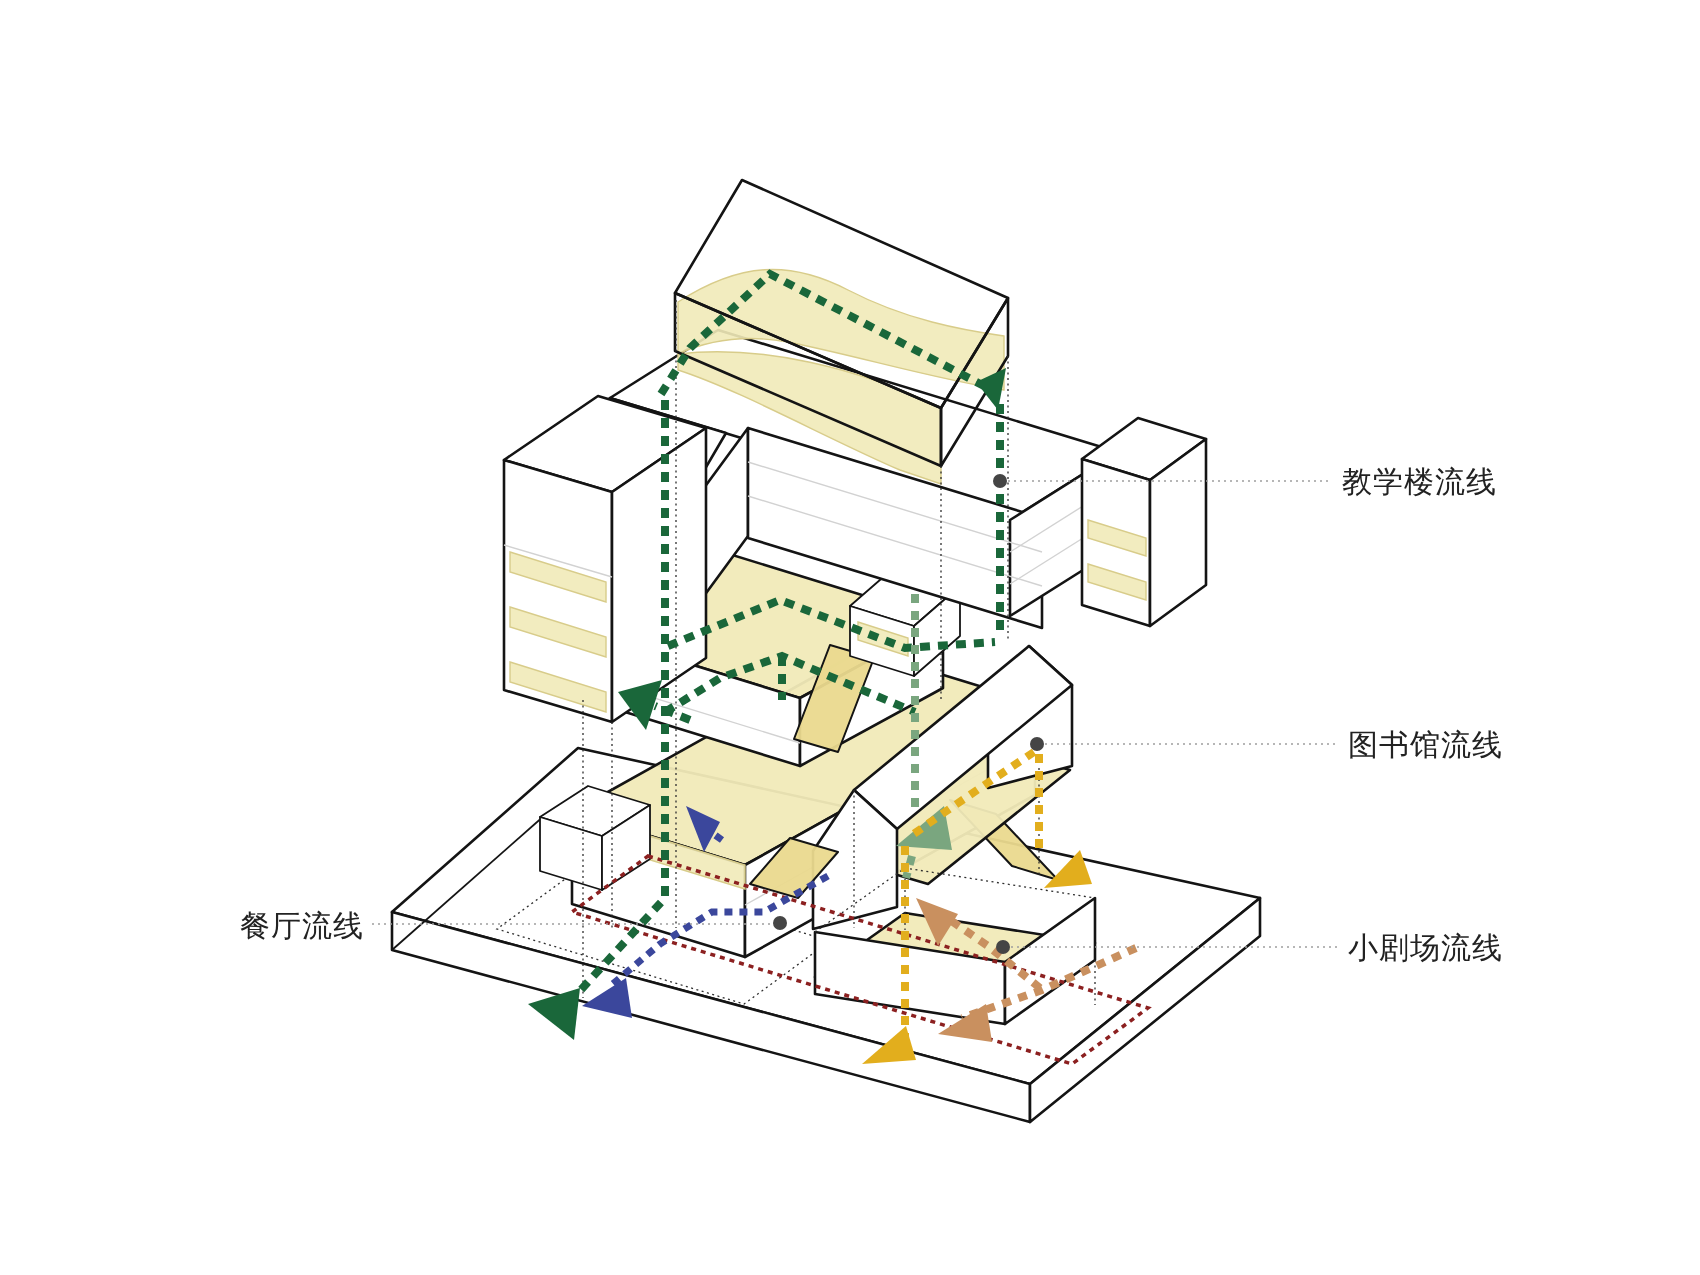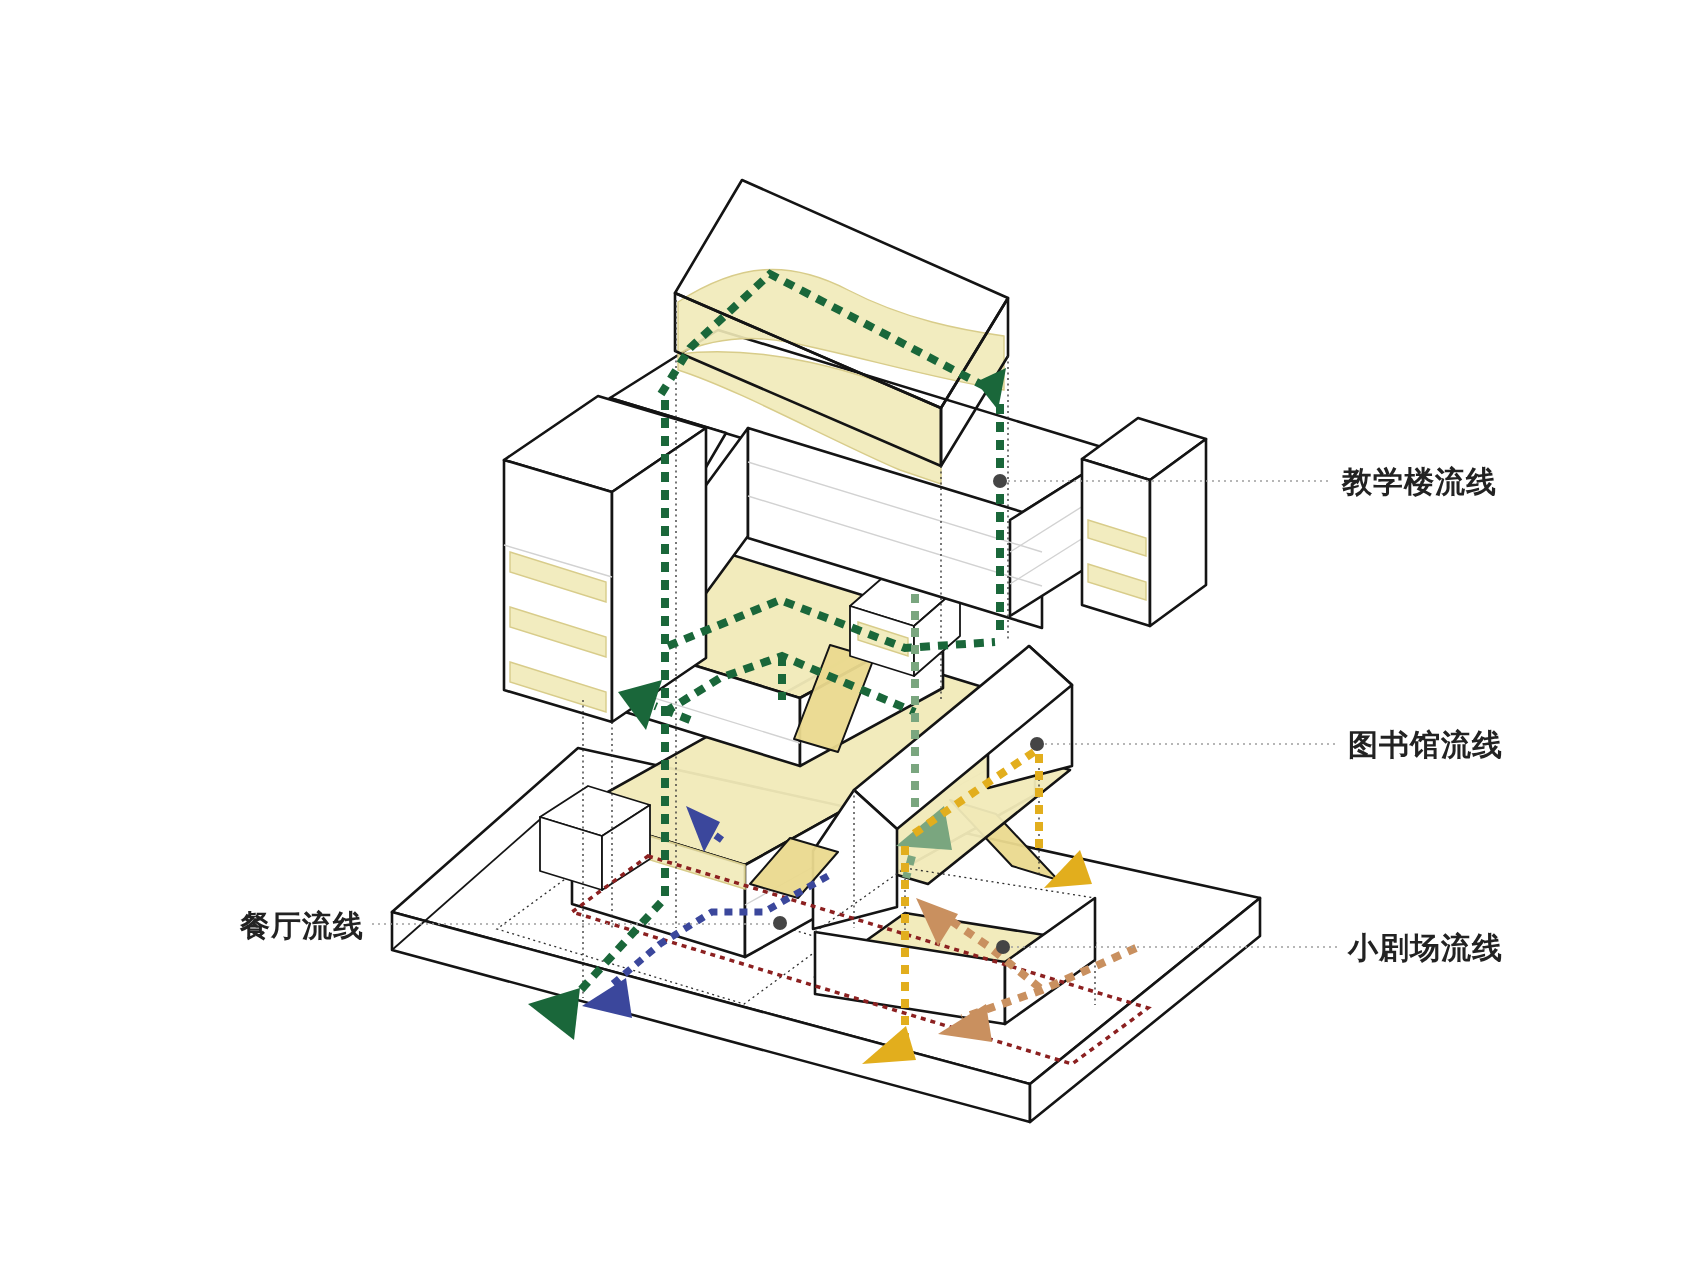--- a/index.html
+++ b/index.html
@@ -1,17 +1,17 @@
 <!DOCTYPE html>
 <html style="--bg: #ffffff; --outline: #141414; --construct: #2e2e2e; --floorline: #d2d2d2; --leader: #9f9f9f; --dot: #454545; --text: #222222; --slab_fill: #f1eab8; --slab_fill_strong: #ead98e; --slab_edge: #d8cc8a; --teaching_route: #1a673a; --interfloor_route: #7aa67f; --library_route: #e2ae1d; --dining_route: #3b479c; --theater_route: #c9905f; --secondary_route: #8c2020;"><head>
 <meta charset="utf-8">
 <style>
   html,body{margin:0;padding:0;background:#fff;}
   .stage{position:relative;width:1700px;height:1275px;background:var(--bg,#fff);overflow:hidden;
-         font-family:"DejaVu Sans","Liberation Sans",sans-serif;font-weight:bold;}
+         font-family:"DejaVu Sans","Liberation Sans",sans-serif;}
   svg{display:block}
   
   .edge      {fill:none;stroke:var(--outline);stroke-width:2.6;stroke-linejoin:round;}
   .edge-thin {fill:none;stroke:var(--outline);stroke-width:1.8;stroke-linejoin:round;}
   .facewhite {fill:#ffffff;stroke:var(--outline);stroke-width:2.6;stroke-linejoin:round;}
   .facewhite-thin {fill:#ffffff;stroke:var(--outline);stroke-width:1.8;stroke-linejoin:round;}
   .slab      {fill:var(--slab_fill);fill-opacity:.95;stroke:var(--outline);stroke-width:2.6;stroke-linejoin:round;}
   .slabsoft  {fill:var(--slab_fill);fill-opacity:.9;stroke:var(--slab_edge);stroke-width:1.4;}
   .slabdark  {fill:var(--slab_fill_strong);fill-opacity:.95;stroke:var(--outline);stroke-width:2;stroke-linejoin:round;}
   .floorline {fill:none;stroke:var(--floorline);stroke-width:1.4;}

